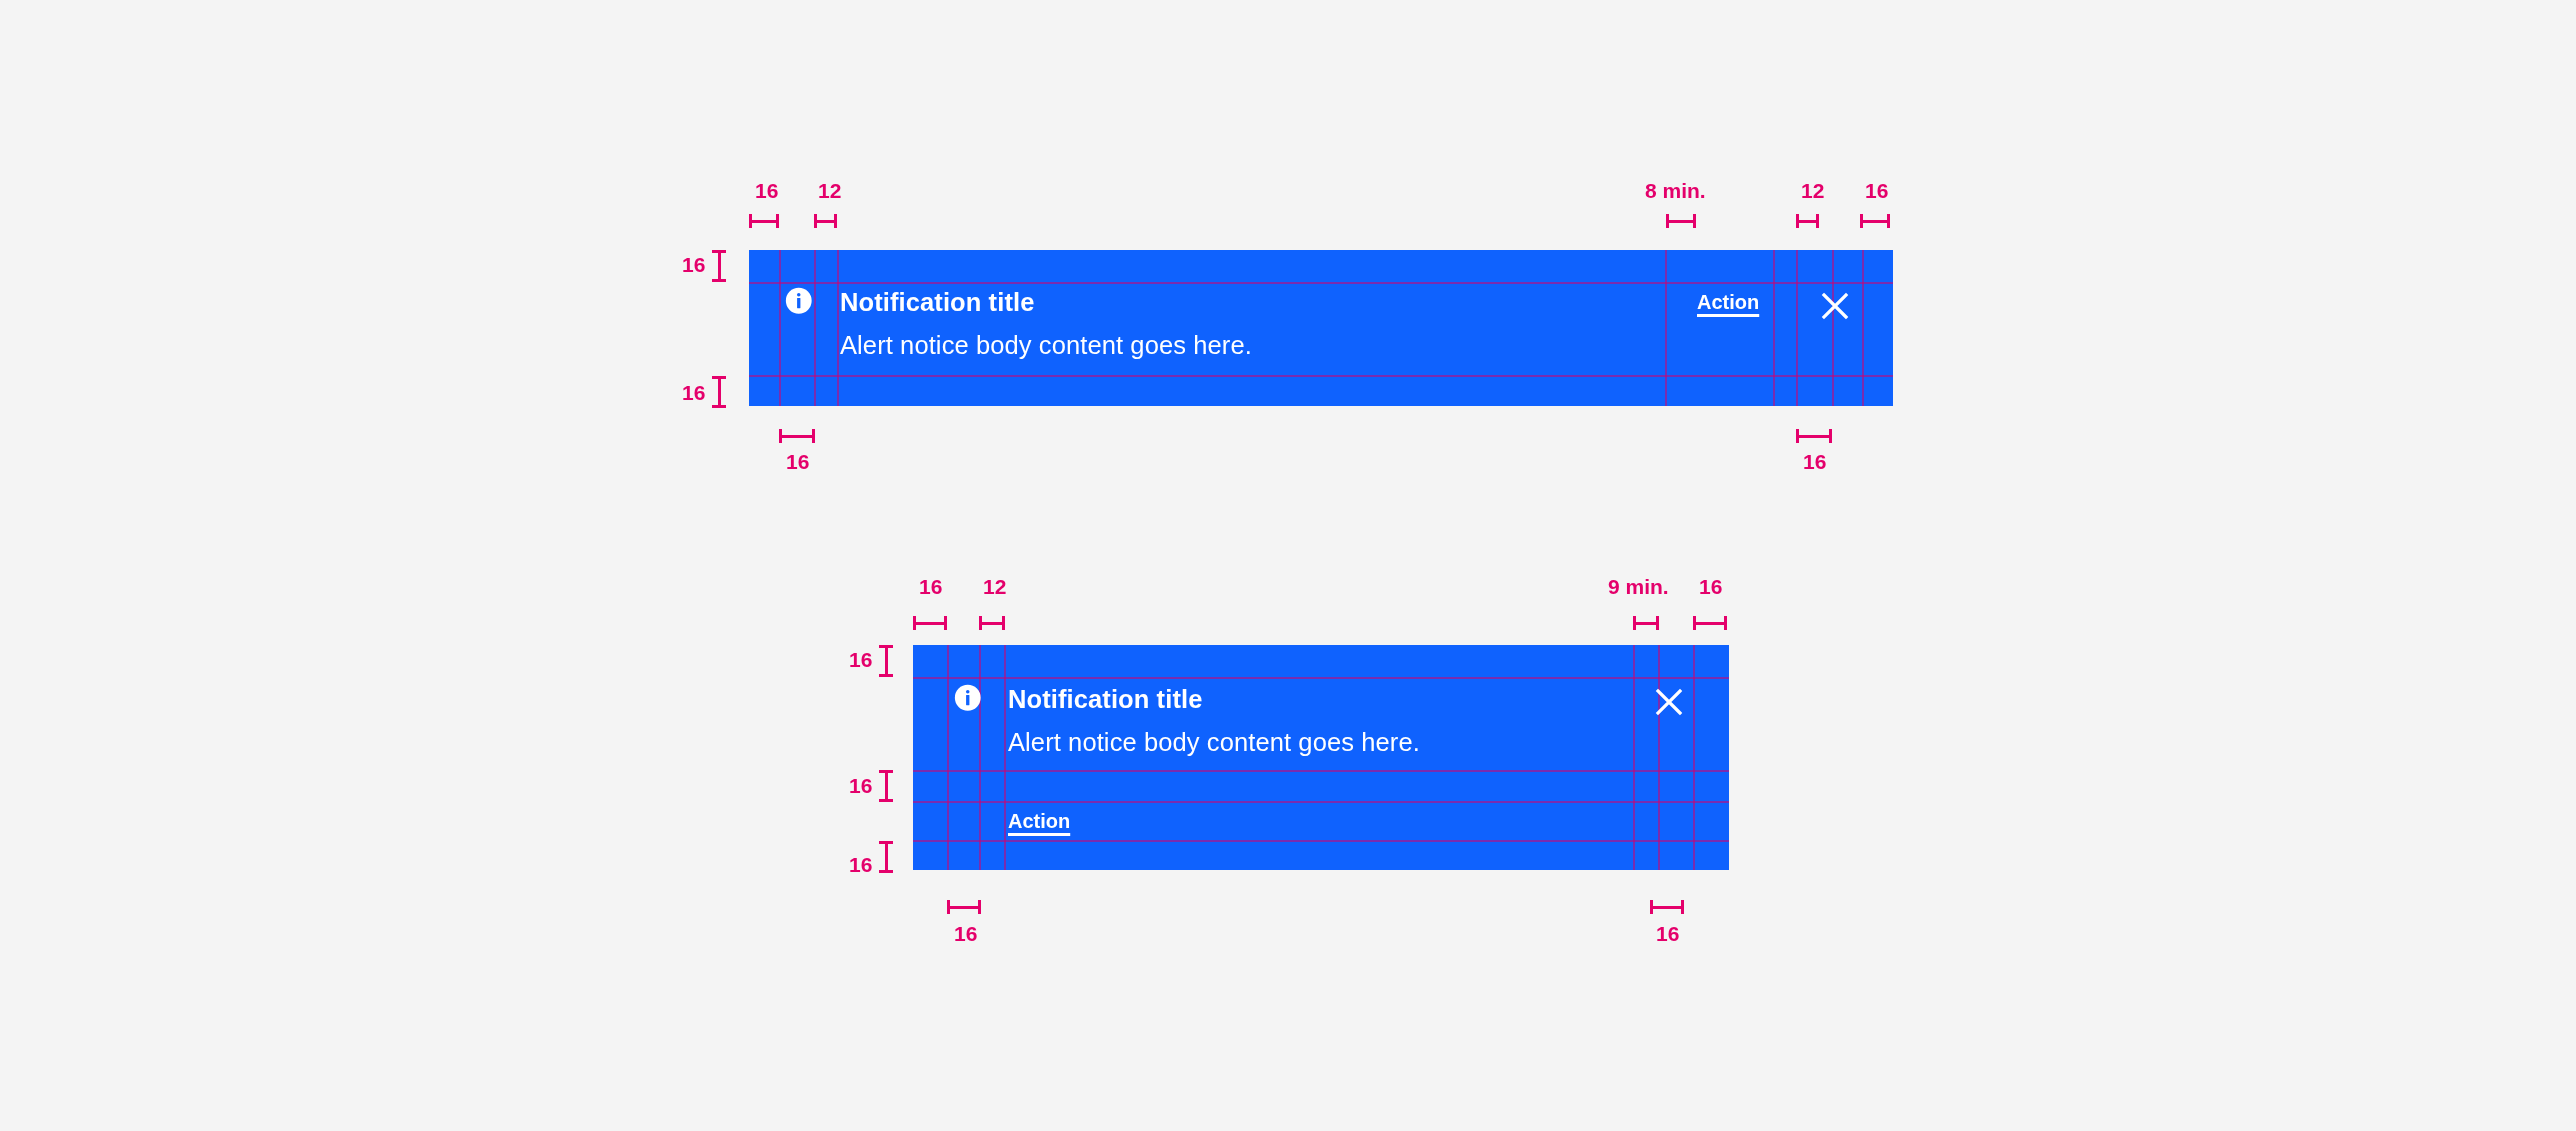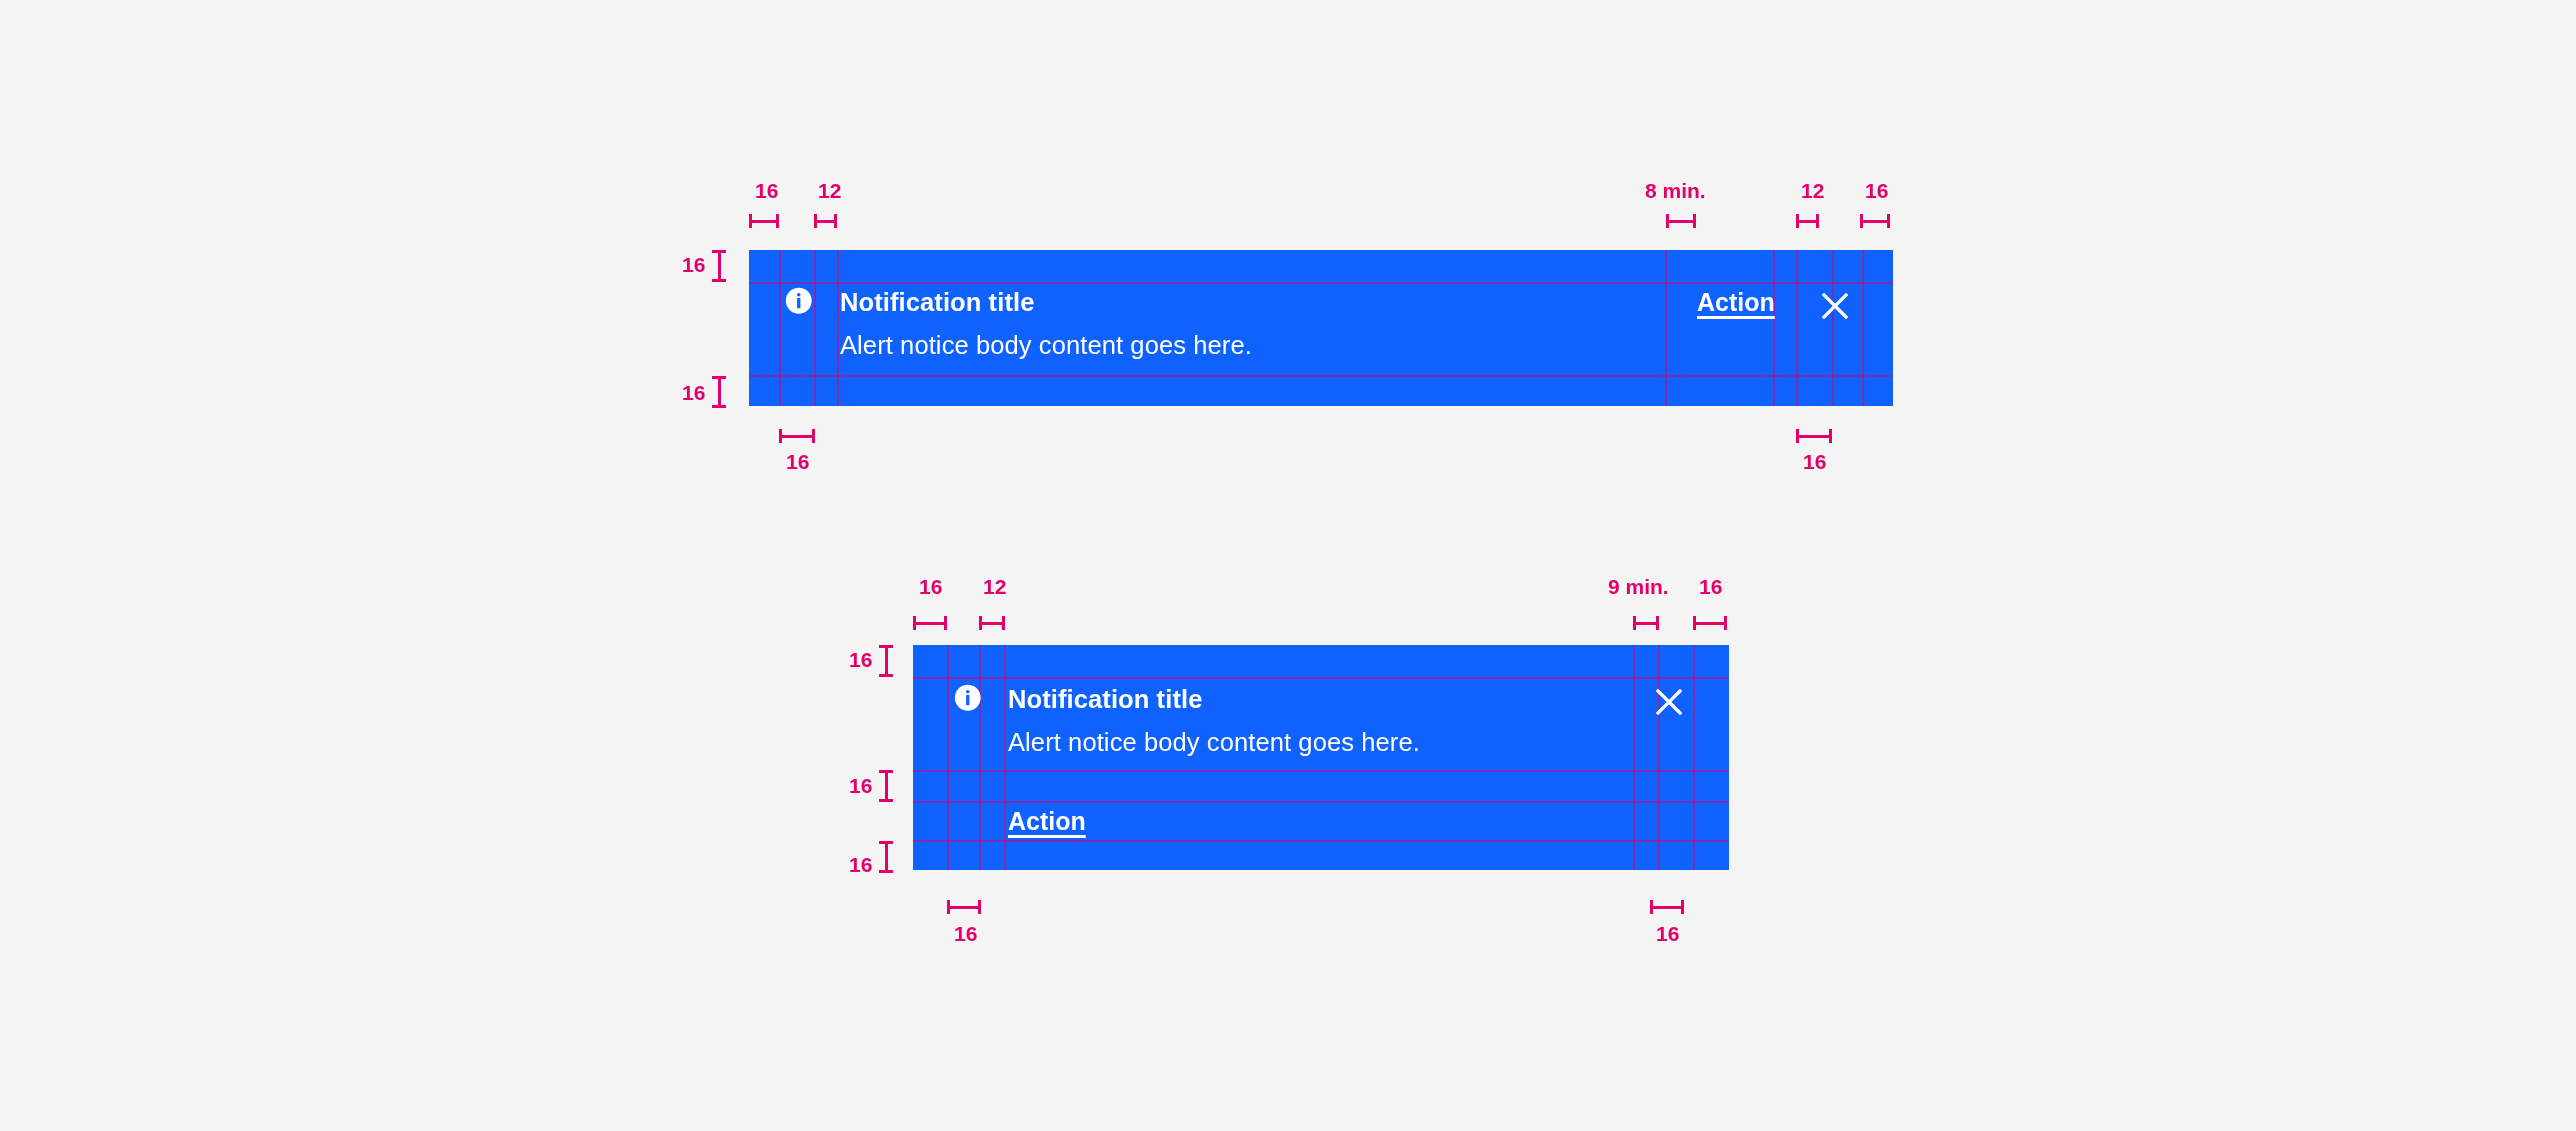--- a/index.html
+++ b/index.html
@@ -42,21 +42,21 @@
     font-weight:400;
     font-size:25.5px;
     line-height:32px;
     white-space:nowrap;
     letter-spacing:0.1px;
   }
   .n-action {
     position:absolute;
     color:#ffffff;
     font-weight:700;
-    font-size:25px;
+    font-size:20px;
     line-height:32px;
     white-space:nowrap;
     text-decoration:underline;
     text-underline-offset:4.7px;
     text-decoration-thickness:2.7px;
     cursor:pointer;
   }
   .n-close { position:absolute; cursor:pointer; }
   .n-close svg { display:block; }
 

